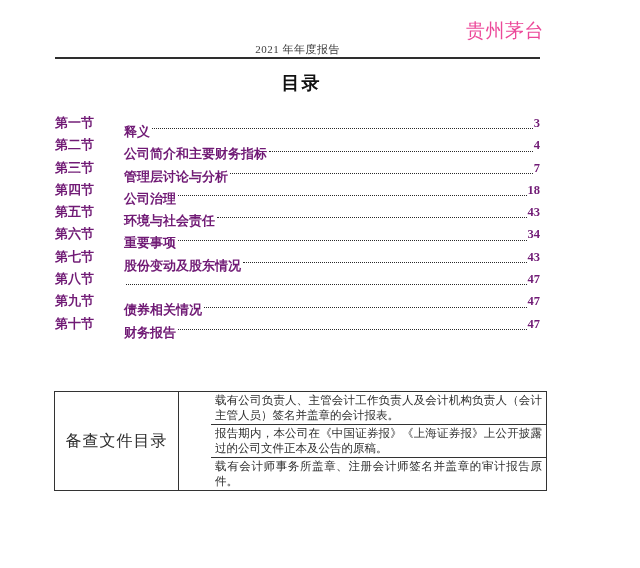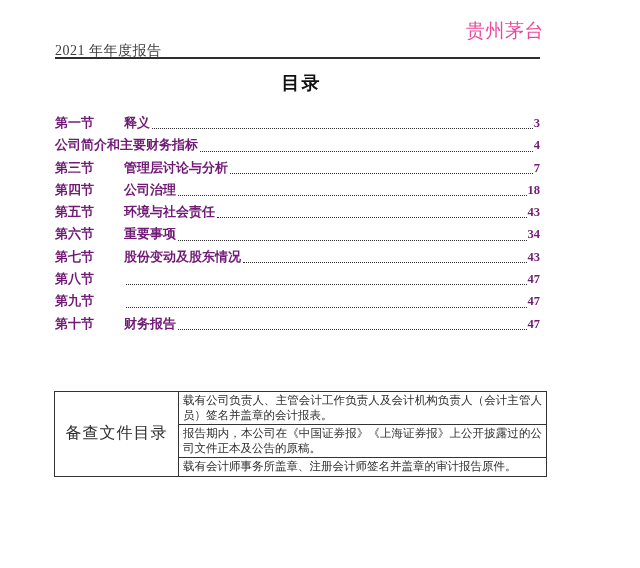--- a/index.html
+++ b/index.html
@@ -22,21 +22,22 @@
     font-family: "Liberation Sans", sans-serif;
     font-size: 19px;
     letter-spacing: 0.5px;
     color: #ec4899;
     white-space: nowrap;
   }
   
   .header-title {
     position: absolute;
     top: 42px; left: 55px; width: 485px;
-    font-size: 14px;
+    text-align: center;
+    font-size: 11px;
     color: #3d3d3d;
     letter-spacing: 0.5px;
   }
   .header-rule {
     position: absolute;
     top: 57px; left: 55px; width: 485px;
     border-top: 2px solid #2e2e2e;
   }
   
   .doc-title {
@@ -59,21 +60,21 @@
     display: flex;
     height: 22.3px;
     line-height: 22.3px;
     font-family: "Liberation Sans", sans-serif;
     font-weight: bold;
     font-size: 13px;
     color: #701a75;
     white-space: nowrap;
   }
   .toc-section { width: 69px; flex: none; }
-  .toc-title { flex: none; }
+  .toc-title { flex: none; margin-top: 9px; }
   .leader { flex: 1; position: relative; min-width: 8px; }
   .leader::after {
     content: "";
     position: absolute;
     left: 2px; right: 1px; bottom: 5px;
     border-bottom: 1.8px dotted #2a2a2a;
   }
   .toc-page {
     flex: none;
     font-family: "Liberation Serif", serif;
@@ -102,20 +103,21 @@
     letter-spacing: 1px;
   }
   .ref-rows { flex: 1; display: flex; flex-direction: column; }
   .ref-row {
     box-sizing: border-box;
     border-bottom: 1px solid #333;
     padding: 1px 4px 2px 4px;
     font-size: 11.5px;
     line-height: 14.5px;
     text-align: justify;
+    margin-left: 32px;
   }
   .ref-row:last-child { border-bottom: none; }
 </style>
 </head>
 <body>
 
 <div class="page">
 
   <div class="brand">贵州茅台</div>
 
@@ -125,20 +127,21 @@
   <h1 class="doc-title">目录</h1>
 
   <div class="toc">
     <div class="toc-row">
       <span class="toc-section">第一节</span>
       <span class="toc-title">释义</span>
       <span class="leader"></span>
       <span class="toc-page">3</span>
     </div>
     <div class="toc-row">
+      <span class="toc-section">第二节</span>
       <span class="toc-title">公司简介和主要财务指标</span>
       <span class="leader"></span>
       <span class="toc-page">4</span>
     </div>
     <div class="toc-row">
       <span class="toc-section">第三节</span>
       <span class="toc-title">管理层讨论与分析</span>
       <span class="leader"></span>
       <span class="toc-page">7</span>
     </div>
@@ -166,20 +169,21 @@
       <span class="leader"></span>
       <span class="toc-page">43</span>
     </div>
     <div class="toc-row">
       <span class="toc-section">第八节</span>
       <span class="leader"></span>
       <span class="toc-page">47</span>
     </div>
     <div class="toc-row">
       <span class="toc-section">第九节</span>
+      <span class="toc-title">债券相关情况</span>
       <span class="leader"></span>
       <span class="toc-page">47</span>
     </div>
     <div class="toc-row">
       <span class="toc-section">第十节</span>
       <span class="toc-title">财务报告</span>
       <span class="leader"></span>
       <span class="toc-page">47</span>
     </div>
   </div>

